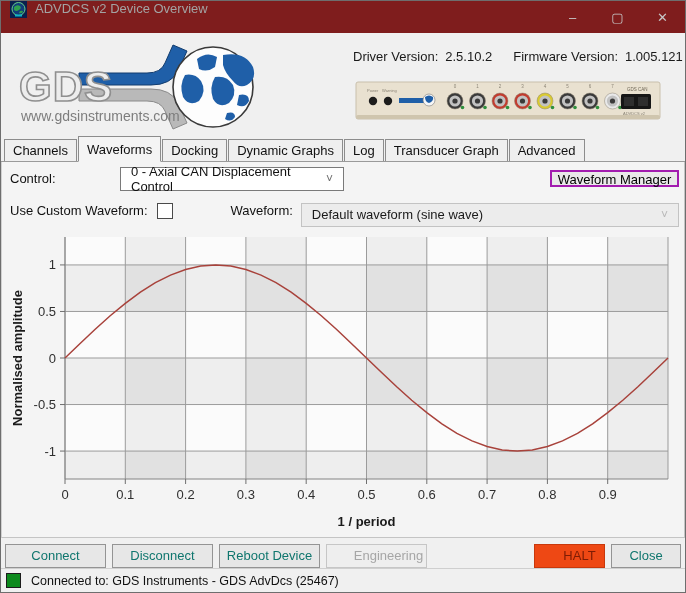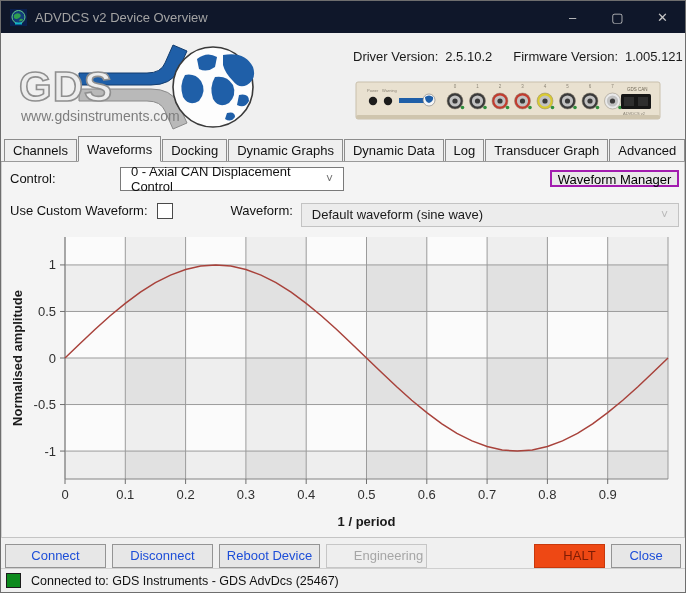--- a/index.html
+++ b/index.html
@@ -2,21 +2,21 @@
 <html><head>
 <meta charset="utf-8">
 <style>
   * { margin:0; padding:0; box-sizing:border-box; }
   html,body { background:#d8d8d8; font-family:"Liberation Sans", sans-serif; }
   .window{
     width:686px; height:593px; background:#f0f0f0; border:1px solid #6e6e6e;
     display:flex; flex-direction:column; overflow:hidden; position:relative;
   }
   
-  .titlebar{ height:32px; background:#0f172a; display:flex; align-items:center; flex:0 0 auto; }
+  .titlebar{ height:32px; background:#7f1d1d; display:flex; align-items:flex-start; flex:0 0 auto; }
   .titlebar .appicon{ width:17px; height:17px; margin:0 8px 0 9px; flex:0 0 auto; }
   .titlebar .title{ color:#a3a3a3; font-size:13px; flex:1 1 auto; white-space:nowrap; }
   .wincontrols{ display:flex; height:100%; }
   .winbtn{ width:45px; height:100%; display:flex; align-items:center; justify-content:center;
            color:#c8c8c8; font-size:13px; cursor:default; }
   
   .header{ height:102px; background:#f0f0f0; display:flex; flex:0 0 auto; position:relative; }
   .logo{ width:340px; height:100px; flex:0 0 auto; }
   .header-right{ flex:1 1 auto; position:relative; }
   .versions{ position:absolute; top:16px; left:12px; right:6px; display:flex; gap:7px;
@@ -45,21 +45,21 @@
            color:#000; cursor:default; }
   .row2{ display:flex; align-items:center; margin:8px 5px 0 8px; height:23px; flex:0 0 auto; }
   .checkbox{ width:16px; height:16px; background:#fff; border:1px solid #4a4a4a; margin-left:2px; cursor:default; }
   .wf-label{ margin-left:58px; margin-right:8px; }
   .wf-select{ flex:1 1 auto; background:#ececec; border:1px solid #c3c3c3; color:#1a1a1a;margin-top:8px; }
   .wf-select .chev{ color:#b8b8b8; }
   .chartwrap{ flex:0 0 auto; margin-top:4px; }
   
   .btnrow{ display:flex; align-items:center; margin:5px 4px 0 4px; height:25px; flex:0 0 auto; gap:6px; }
   .btn{ width:101px; height:24px; background:#e7e7e7; border:1px solid #949494; font-size:13px;
-        font-family:"Liberation Sans",sans-serif; color:#1d4ed8; cursor:default; }
+        font-family:"Liberation Sans",sans-serif; color:#0f766e; cursor:default; }
   .btn.disabled{ color:#a6a6a6; border-color:#c6c6c6; background:#eeeeee;padding-left:24px; }
   .btn.halt{ margin-left:auto; width:71px; font-weight:normal;padding-left:20px; }
   .btn.close{ width:70px; }
   
   .statusbar{ height:24px; border-top:1px solid #cfcfcf; background:#f0f0f0; display:flex;
               align-items:center; flex:0 0 auto; }
   .statusdot{ width:15px; height:15px; margin:0 10px 0 5px; border:1px solid #1c1c1c; flex:0 0 auto; }
   .statustext{ font-size:12.5px; color:#111; white-space:nowrap; }
   svg text{ font-family:"Liberation Sans",sans-serif; }
 </style>
@@ -167,21 +167,20 @@
         <text x="268" y="36" font-size="4" fill="#8b8476">ADVDCS v2</text>
       </svg>
     </div>
   </div>
 
   <div class="tabstrip">
       <div class="tab">Channels</div>
       <div class="tab active">Waveforms</div>
       <div class="tab">Docking</div>
       <div class="tab">Dynamic Graphs</div>
-      <div class="tab">Dynamic Data</div>
       <div class="tab">Log</div>
       <div class="tab">Transducer Graph</div>
       <div class="tab">Advanced</div>
     </div>
 
   <div class="tabpage">
 
     <div class="row1">
       <span class="lbl">Control:</span>
       <div class="select control-select">

